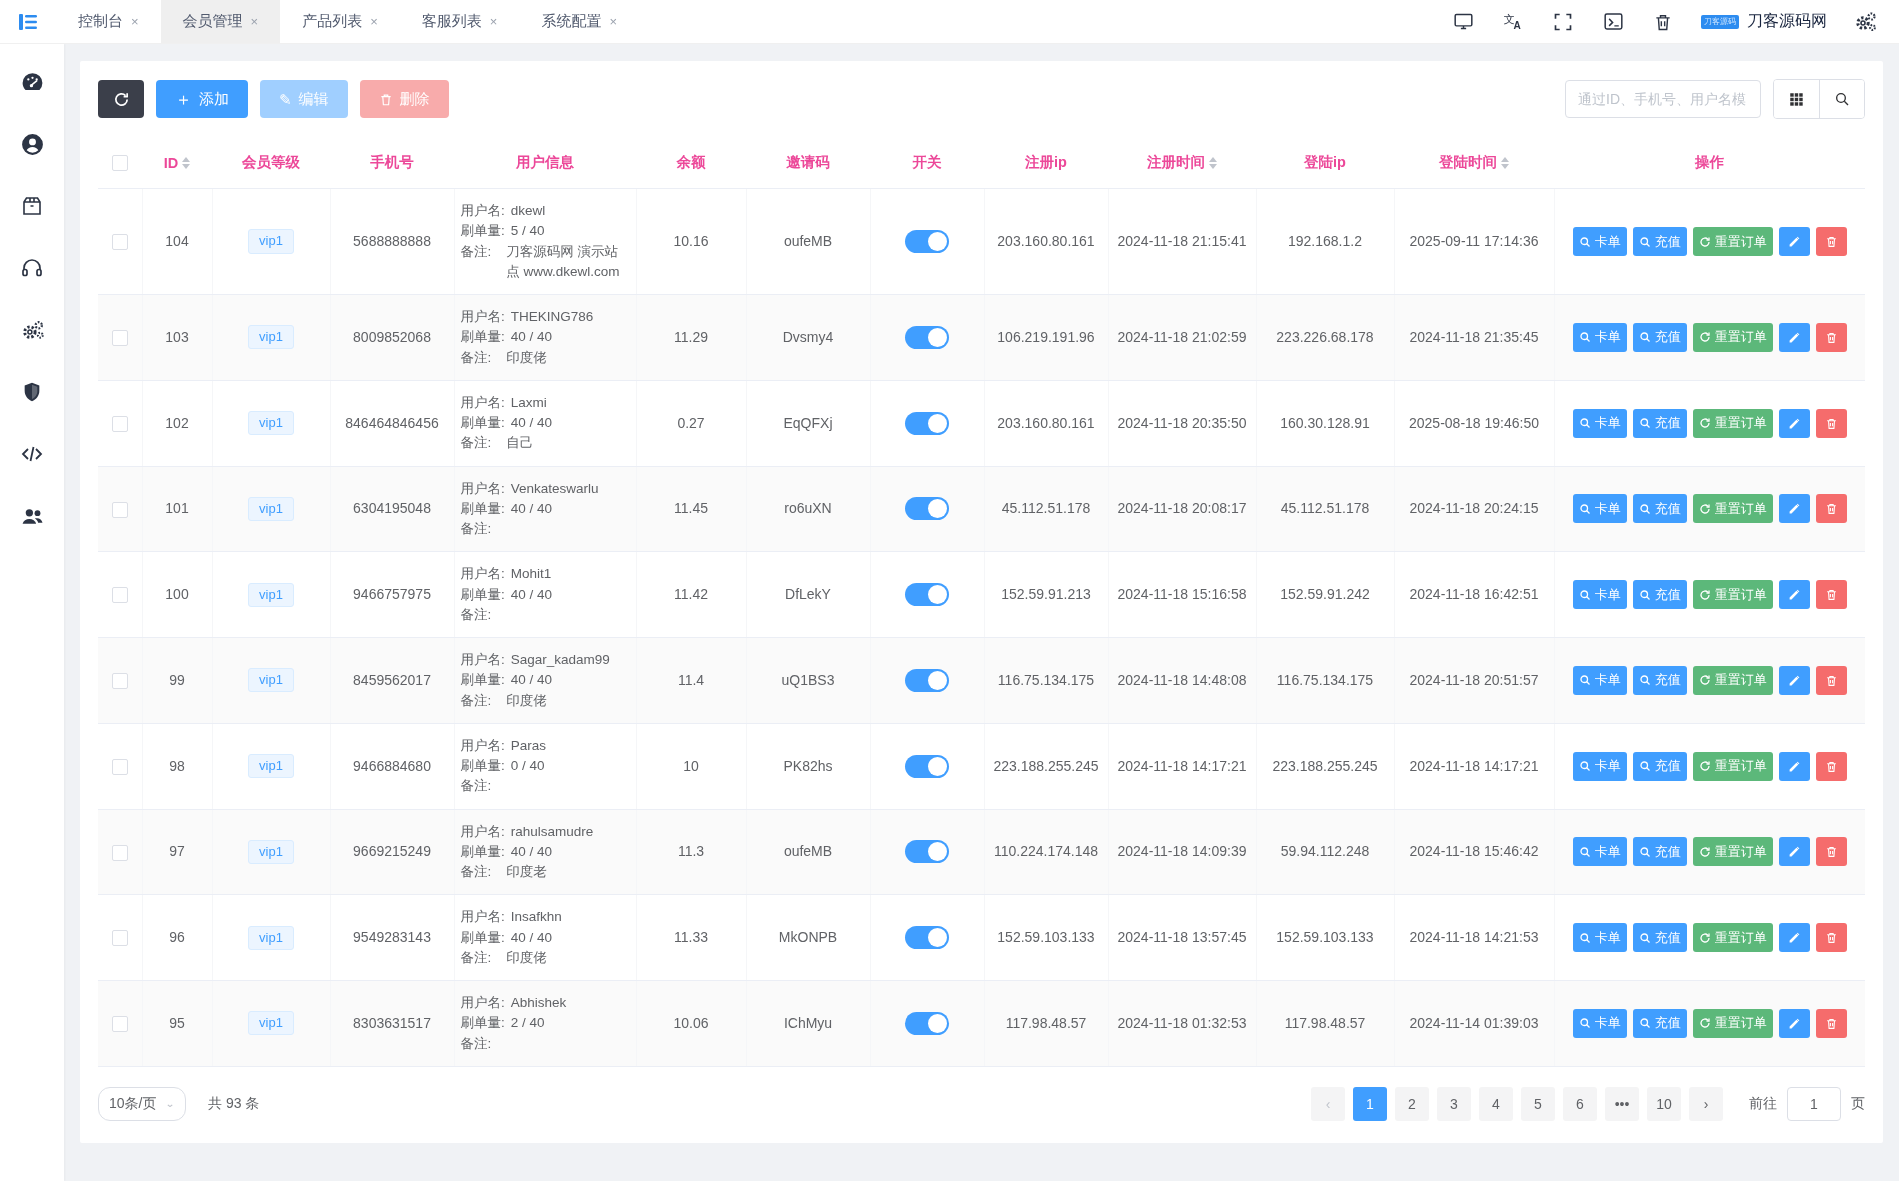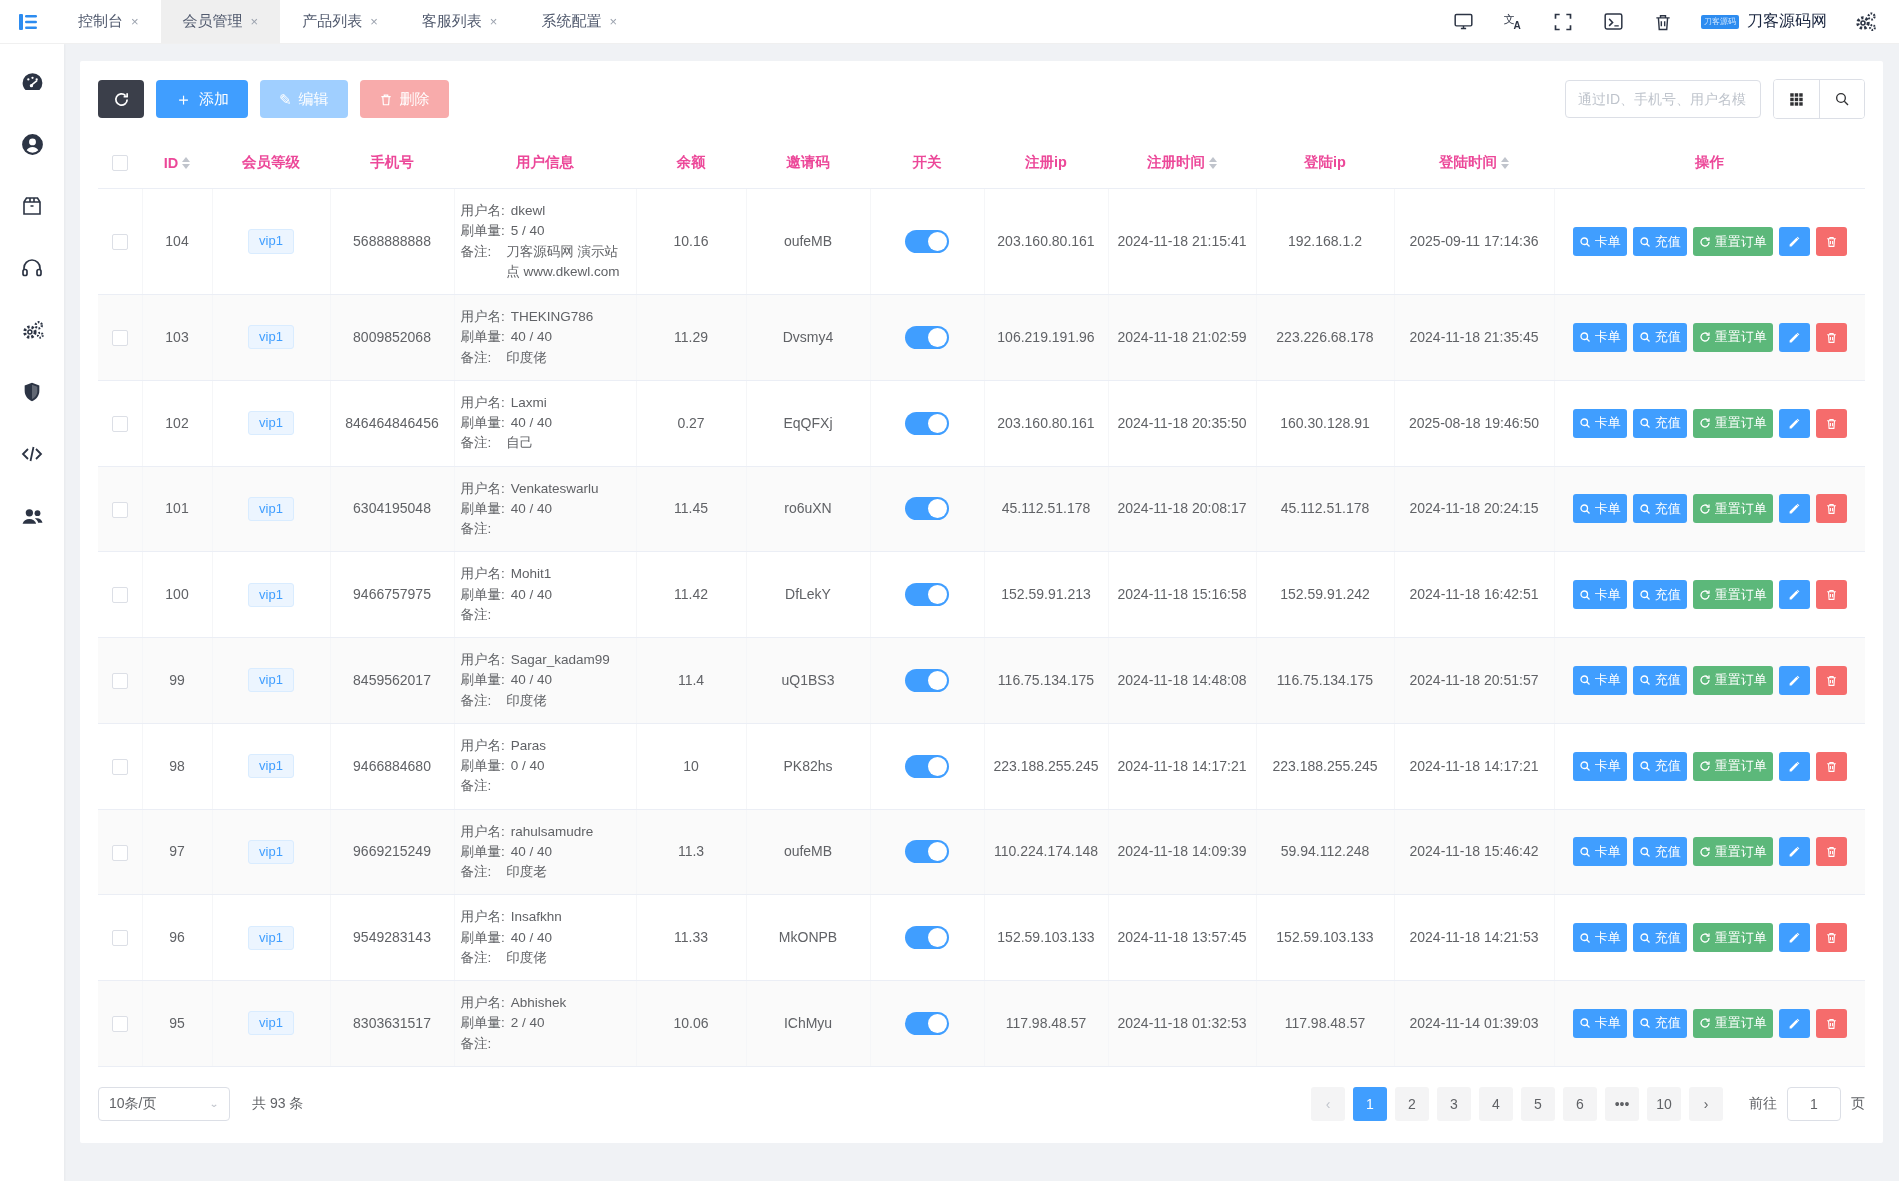--- a/index.html
+++ b/index.html
@@ -105,21 +105,21 @@
     display:inline-flex; align-items:center; gap:4px; padding:0 6px; white-space:nowrap;
     font-family:inherit;
   }
   .abtn-blue { background:#409eff; }
   .abtn-green { background:#5cb87a; }
   .abtn-icon { width:31px; padding:0; justify-content:center; }
   .abtn-red { background:#f56c6c; }
   
   .table-footer { display:flex; align-items:center; padding:20px 0 22px 0; }
   .page-size {
-    width:132px; height:34px; border:1px solid #dcdfe6; border-radius:4px; display:flex;
+    width:88px; height:34px; border:1px solid #dcdfe6; border-radius:12px; display:flex;
     align-items:center; justify-content:space-between; padding:0 10px; color:#606266;
     font-size:14px; cursor:pointer; background:#fff;
   }
   .page-size .chev { color:#c0c4cc; font-size:12px; transform:scaleY(.8); }
   .total-text { margin-left:22px; font-size:14px; color:#606266; }
   .pagination { margin-left:auto; display:flex; align-items:center; gap:8px; }
   .pg-btn {
     min-width:34px; height:34px; border:none; border-radius:3px; background:#f4f4f5;
     color:#606266; font-size:14px; cursor:pointer; display:inline-flex; align-items:center;
     justify-content:center; padding:0 6px; font-family:inherit;

